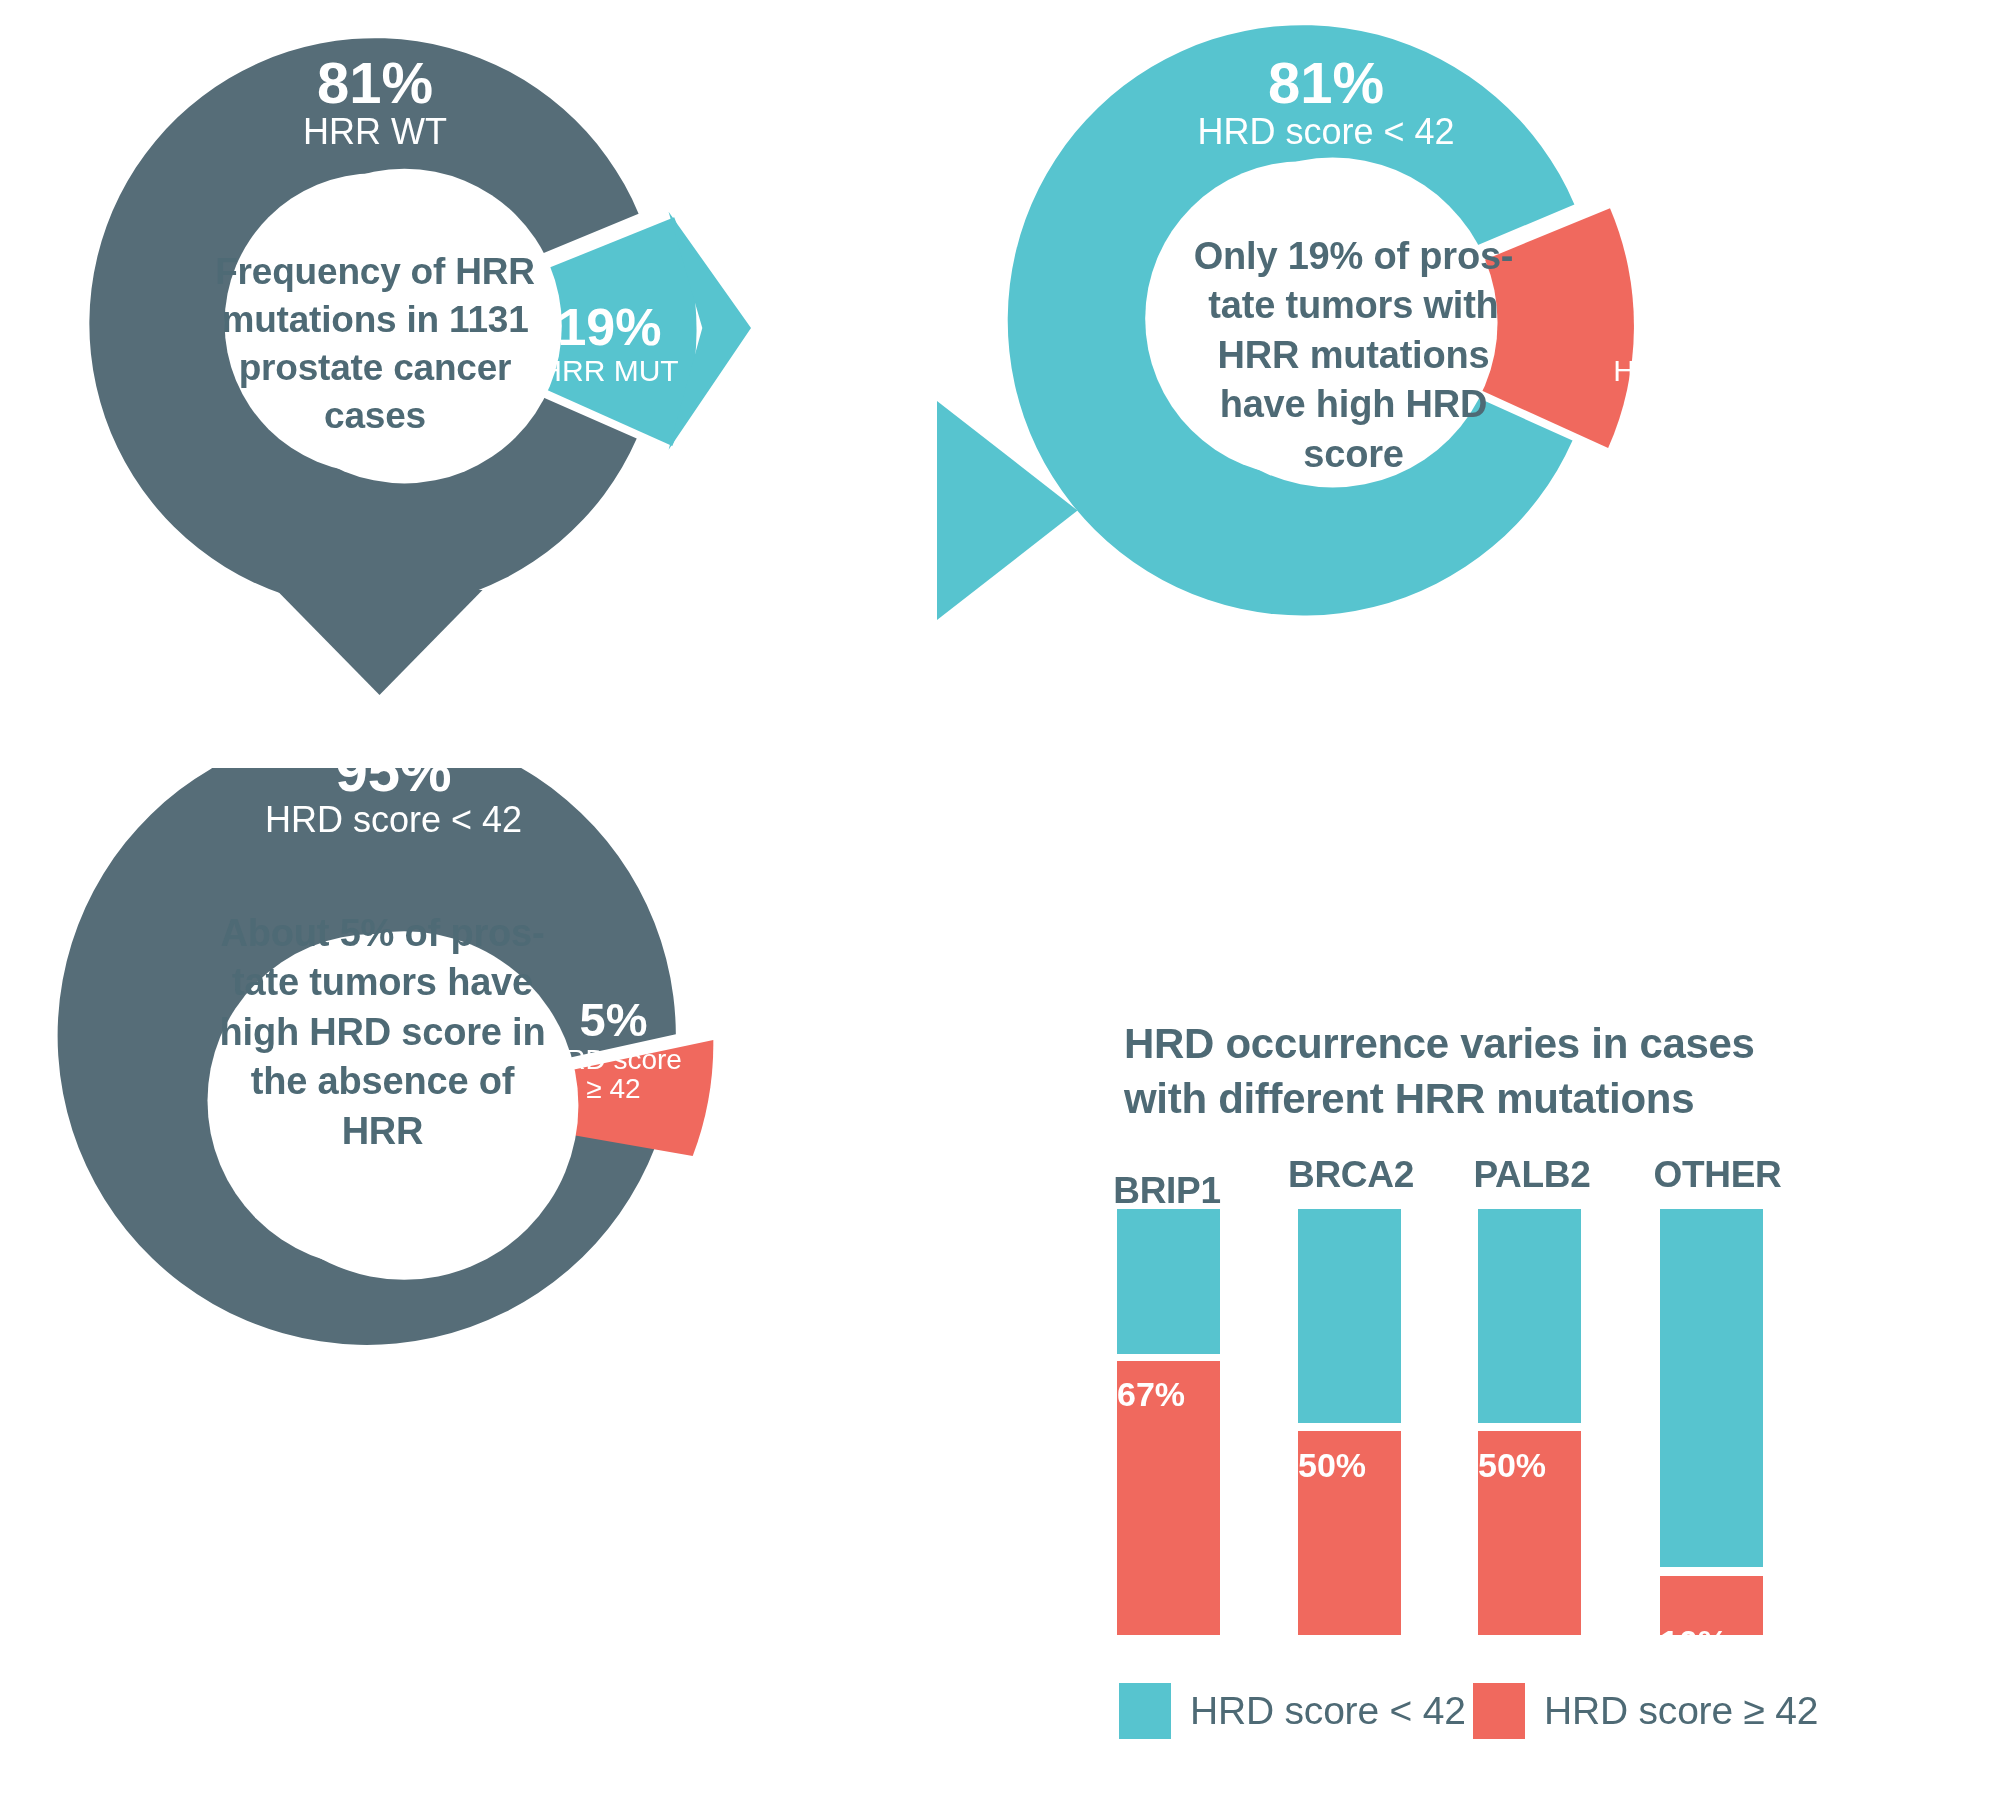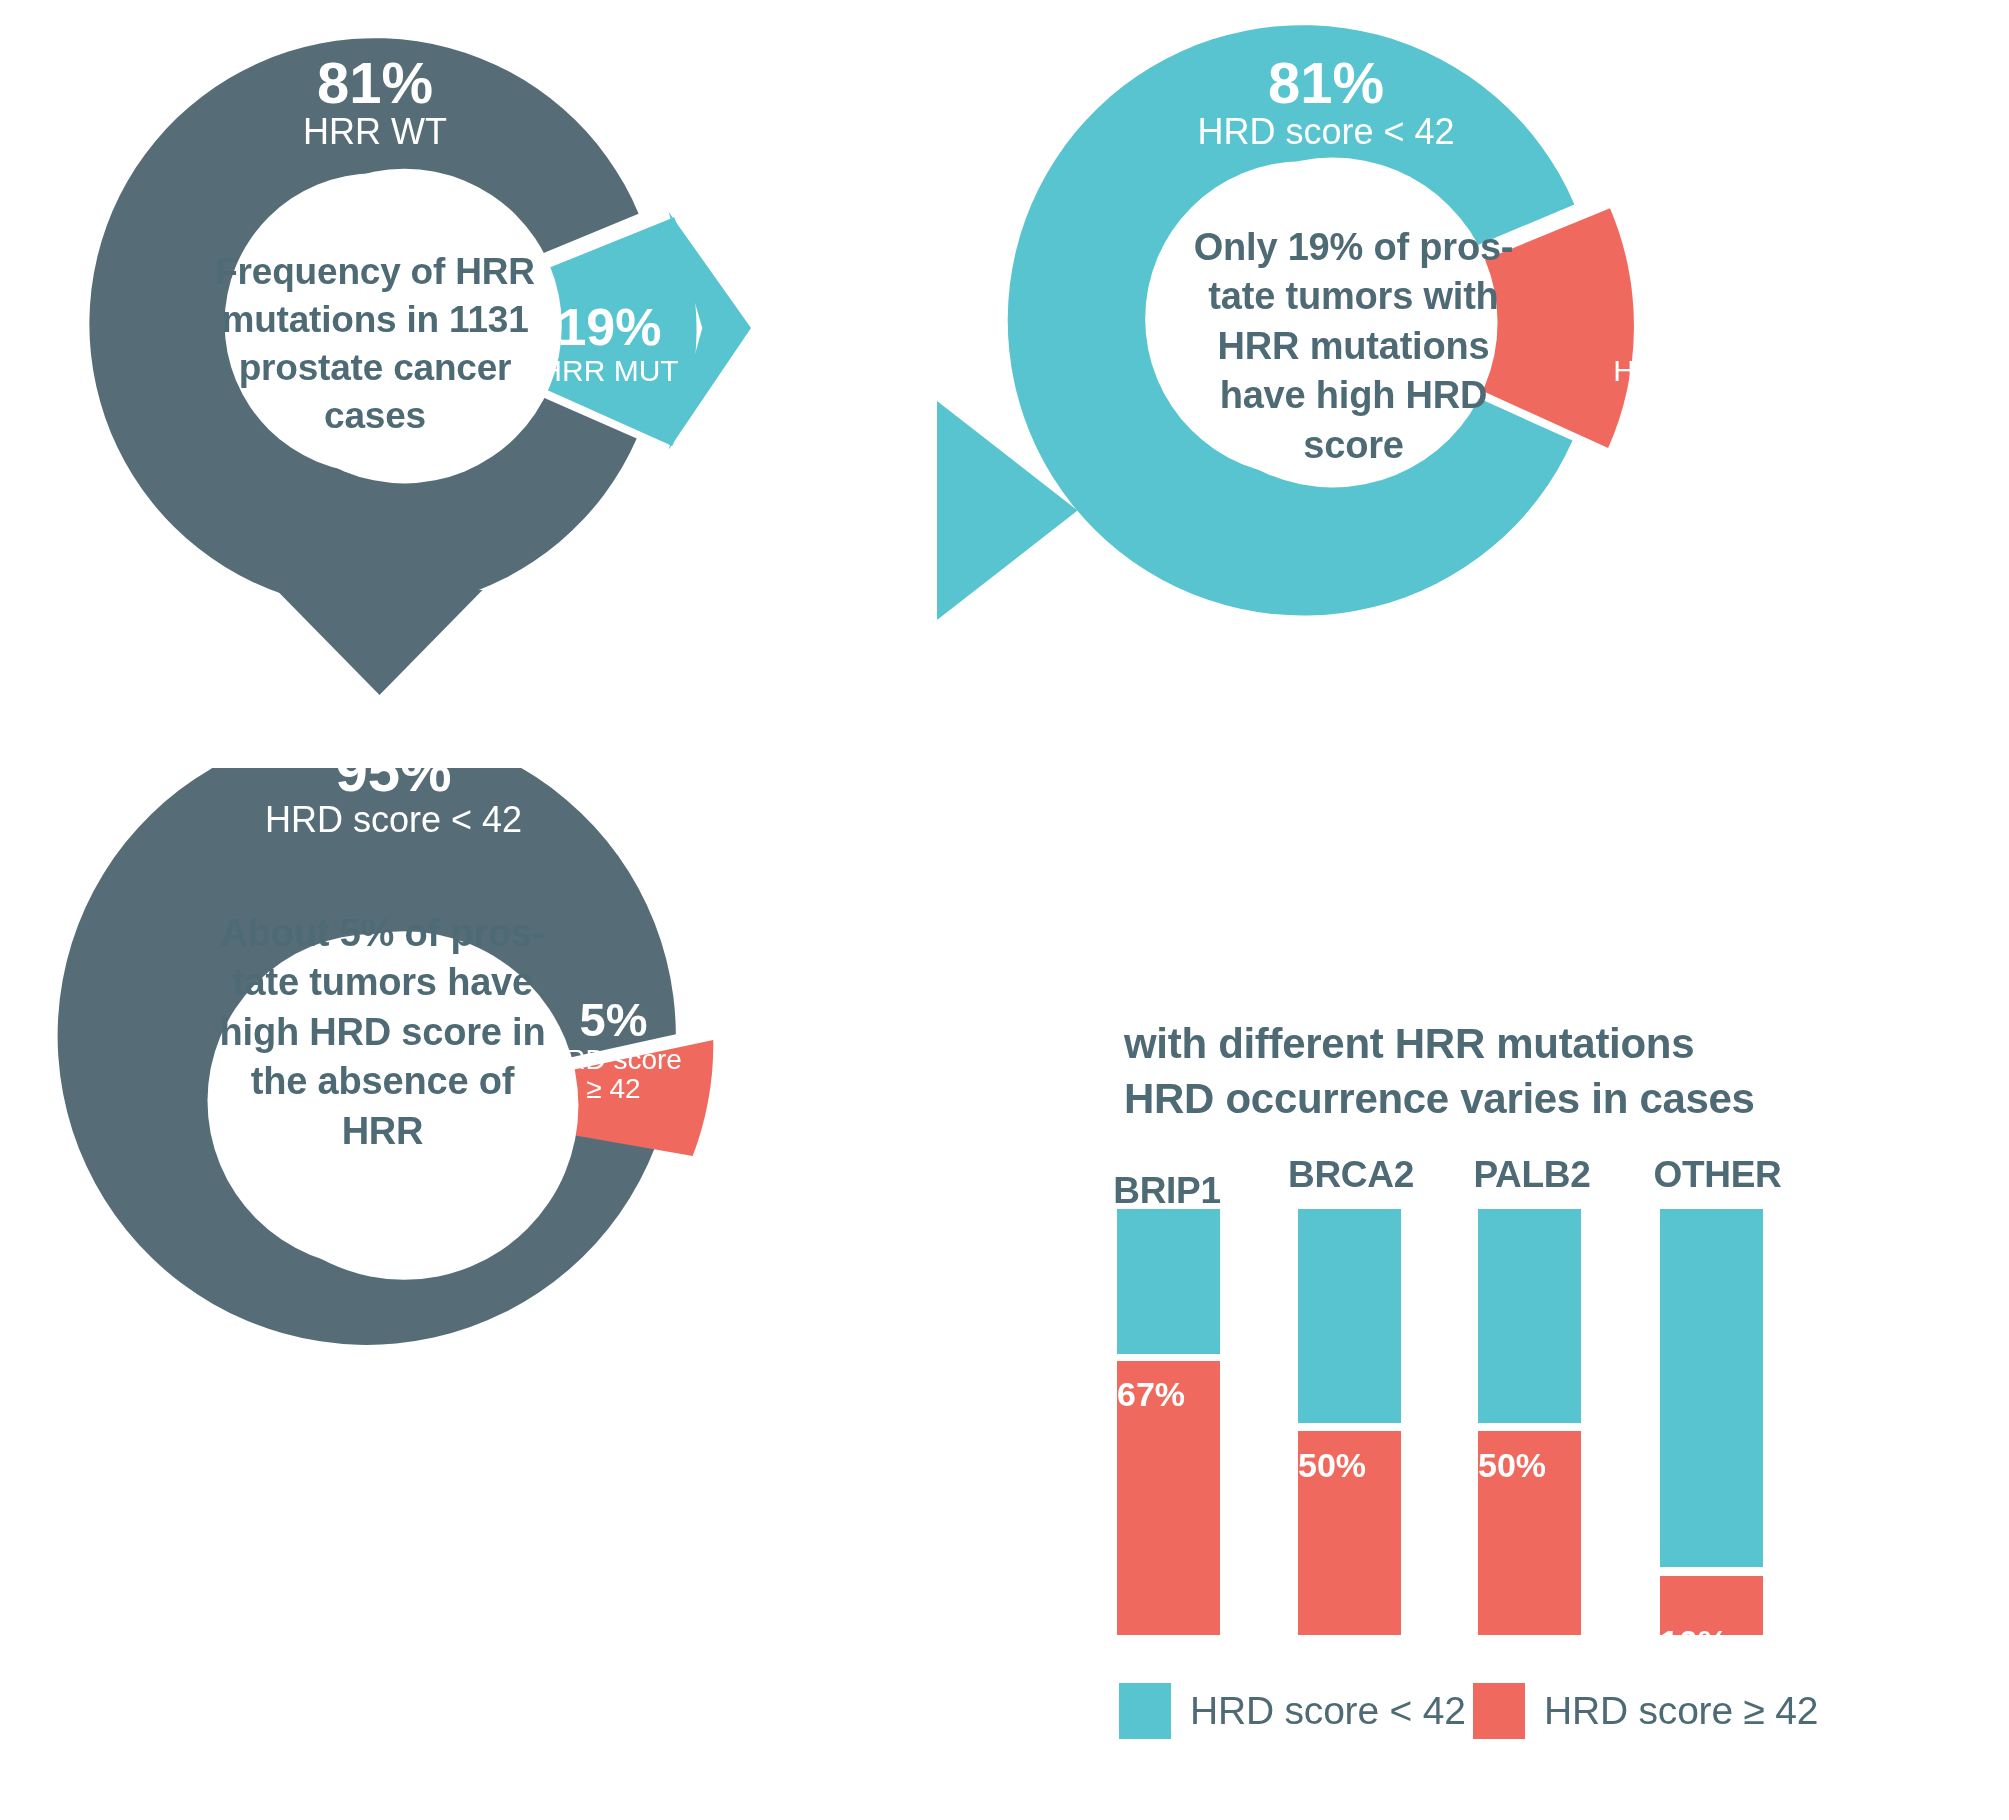--- a/index.html
+++ b/index.html
@@ -94,21 +94,21 @@
              L 340 340 Z"></path>
     <circle cx="340" cy="340" r="168" fill="#ffffff"></circle>
 
     <path fill="#f0695e" d="M 372 344
              L 668 222
              A 322 322 0 0 1 666 478
              L 372 344 Z"></path>
     <circle cx="372" cy="344" r="176" fill="#ffffff"></circle>
   </svg>
 
-  <div class="center-text" style="left:1185px;top:223px;width:337px;font-size:38px;">
+  <div class="center-text" style="left:1185px;top:232px;width:337px;font-size:38px;">
     <div>Only 19% of pros-</div>
     <div>tate tumors with</div>
     <div>HRR mutations</div>
     <div>have high HRD</div>
     <div>score</div>
   </div>
 
   <div class="slice-label" style="left:1162px;top:52px;width:328px;">
     <span class="big" style="font-size:58px;">81%</span>
     <span class="sub" style="font-size:36px;">HRD score &lt; 42</span>
@@ -145,22 +145,22 @@
     <span class="big" style="font-size:58px;">95%</span>
     <span class="sub" style="font-size:36px;">HRD score &lt; 42</span>
   </div>
   <div class="slice-label" style="left:529px;top:995px;width:169px;">
     <span class="big" style="font-size:47px;">5%</span>
     <span class="sub" style="font-size:28px;">HRD score</span>
     <span class="sub" style="font-size:28px;">≥ 42</span>
   </div>
 
   <div class="bar-title" style="left:1124px;top:1017px;width:656px;">
+    <div>HRD occurrence varies in cases</div>
     <div>with different HRR mutations</div>
-    <div>HRD occurrence varies in cases</div>
   </div>
 
   <div class="bar-cat" style="left:1106px;top:1154px;width:122px;margin-top:16px;">BRIP1</div>
   <div class="bar-cat" style="left:1288px;top:1154px;width:122px;">BRCA2</div>
   <div class="bar-cat" style="left:1471px;top:1154px;width:122px;">PALB2</div>
   <div class="bar-cat" style="left:1652px;top:1154px;width:131px;">OTHER</div>
 
   <div class="bar-seg" style="left:1117px;top:1209px;width:103px;height:145px;background:#57c4cf;"></div>
   <div class="bar-seg" style="left:1117px;top:1361px;width:103px;height:274px;background:#f0695e;"></div>
   <div class="bar-val" style="left:1117px;top:1375px;width:103px;">67%</div>

